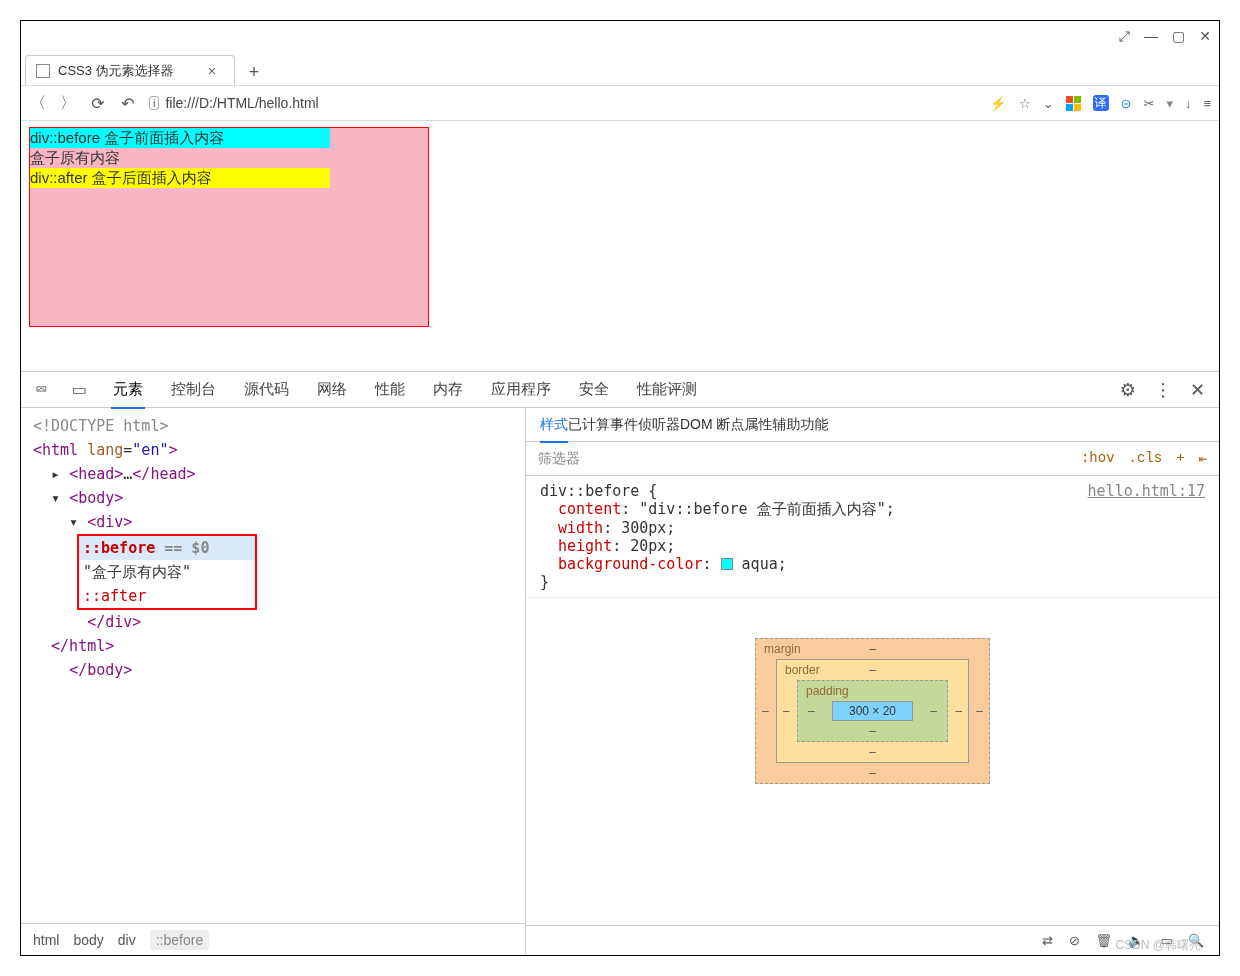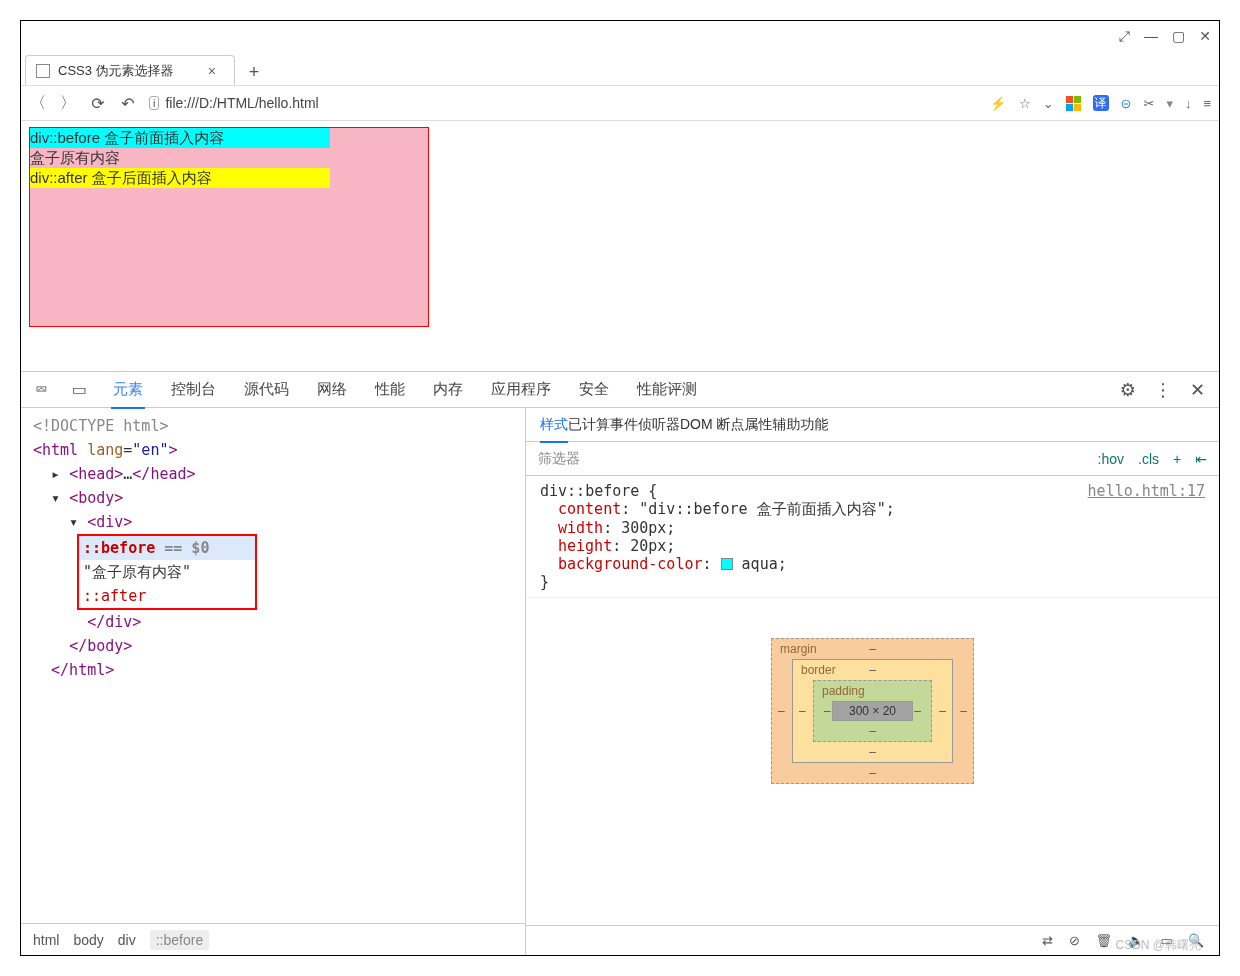--- a/index.html
+++ b/index.html
@@ -26,21 +26,21 @@
   .page { height:250px; padding:6px 8px;}
   .demo-box { width:400px; height:200px; background:#f8b6c4; border:1px solid #f00; }
   .demo-before{width:300px;height:20px;background:#00ffff;line-height:20px;font-size:15px;}
   .demo-mid{font-size:15px;line-height:20px;}
   .demo-after{width:300px;height:20px;background:#ffff00;line-height:20px;font-size:15px;}
   
   .devtools{flex:1; border-top:1px solid #ccc; display:flex; flex-direction:column; min-height:0;}
   .dt-tabs{height:36px; border-bottom:1px solid #ccc; display:flex; align-items:center; padding:0 14px; gap:24px; font-size:15px; color:#444;}
   .dt-tabs .dicon{color:#555;font-size:16px;}
   .dt-tabs .tab-item{padding:0 2px; height:36px; display:flex; align-items:center; position:relative;}
-  .dt-tabs .tab-item.active{color:#3b82f6;}
+  .dt-tabs .tab-item.active{color:#000000;}
   .dt-tabs .tab-item.active::after{content:"";position:absolute;left:0;right:0;bottom:-1px;height:2px;background:#1a73e8;}
   .dt-right{display:flex; gap:18px; color:#555; font-size:18px;}
   .dt-body{flex:1; display:flex; min-height:0;}
   .dt-left{width:505px; border-right:1px solid #ccc; display:flex; flex-direction:column; min-height:0;}
   .dom-tree{flex:1; overflow:auto; padding:6px 0 6px 12px; font-family:Consolas,monospace; font-size:15px; line-height:24px;}
   .dom-tree .l{white-space:pre;}
   .tag{color:#881280;}
   .attr{color:#9b6029;}
   .val{color:#1a1aa6;}
   .doctype{color:#888;}
@@ -50,32 +50,32 @@
   .redbox{border:2px solid #f00; margin-left:44px; width:180px; padding:0 4px;}
   .breadcrumb{border-top:1px solid #ccc; height:32px; display:flex; align-items:center; gap:14px; padding:0 12px; font-size:14px;}
   .breadcrumb .bc{color:#555;}
   .breadcrumb .bc.active{background:#eee; color:#888; padding:2px 6px; border-radius:2px;}
   .dt-rightp{flex:1; display:flex; flex-direction:column; min-height:0;}
   .styles-tabs{height:34px; border-bottom:1px solid #ccc; display:flex; align-items:center; padding:0 14px; font-size:14px;}
   .styles-tabs .st{color:#333;}
   .styles-tabs .st.active{color:#1a73e8; position:relative;}
   .styles-tabs .st.active::after{content:"";position:absolute;left:0;right:0;bottom:-9px;height:2px;background:#1a73e8;}
   .filterbar{height:34px; border-bottom:1px solid #ccc; display:flex; align-items:center; padding:0 12px; justify-content:space-between; font-size:14px; color:#888;}
-  .filterbar .ctl{display:flex; gap:14px; color:#0f766e; align-items:center;}
+  .filterbar .ctl{display:flex; gap:14px; color:#a16207; font-family:Liberation Mono, monospace;}
   .rule{padding:6px 14px; font-family:Consolas,monospace; font-size:15px; border-bottom:1px solid #eee; position:relative;}
   .rule a{float:right; color:#888; text-decoration:underline; cursor:pointer;}
   .prop{color:#c80000;}
   .pval{color:#333;}
   .swatch{display:inline-block;width:12px;height:12px;border:1px solid #888;vertical-align:-1px;}
   .box-model-wrap{flex:1; display:flex; align-items:flex-start; justify-content:center; padding-top:40px;}
   .bm{font-family:"Segoe UI",sans-serif; font-size:12px; text-align:center;}
   .bm .m{border:1px dashed #999; background:#f9cc9d; padding:20px; position:relative;}
   .bm .b{border:1px solid #999; background:#fddf9e; padding:20px; position:relative;}
-  .bm .p{border:1px dashed #999; background:#c4d89a; padding:20px 18px; position:relative;}
-  .bm .c{border:1px solid #999; background:#a3a3a3; padding:2px 16px; color:#333;}
+  .bm .p{border:1px dashed #999; background:#c4d89a; padding:20px 34px; position:relative;}
+  .bm .c{border:1px solid #999; background:#7dd3fc; padding:2px 16px; color:#333;}
   .bm .lab{position:absolute; top:3px; left:8px; color:#926a39; font-size:12px;}
   .bm .dash{position:absolute; color:#555; font-size:12px;}
   .statusbar{height:30px; border-top:1px solid #ccc; display:flex; align-items:center; justify-content:flex-end; gap:16px; padding:0 14px; color:#555;}
   .watermark{position:absolute; right:18px; bottom:1px; color:#bbb; font-size:12px;}
 </style>
 </head>
 <body>
 
 <div class="outer">
 
@@ -164,22 +164,22 @@
           <div class="l"><span class="tag">&lt;html </span><span class="attr">lang</span>=<span class="val">"en"</span><span class="tag">&gt;</span></div>
           <div class="l">  ▸ <span class="tag">&lt;head&gt;</span>…<span class="tag">&lt;/head&gt;</span></div>
           <div class="l">  ▾ <span class="tag">&lt;body&gt;</span></div>
           <div class="l">    ▾ <span class="tag">&lt;div&gt;</span></div>
           <div class="redbox">
             <div class="l selrow" style="margin:0 -4px;padding:0 4px;font-weight:bold;"><span class="pseudo">::before</span><span class="gray"> == $0</span></div>
             <div class="l">"盒子原有内容"</div>
             <div class="l"><span class="pseudo">::after</span></div>
           </div>
           <div class="l">      <span class="tag">&lt;/div&gt;</span></div>
+          <div class="l">  <span class="tag">&lt;/html&gt;</span></div>
           <div class="l">    <span class="tag">&lt;/body&gt;</span></div>
-          <div class="l">  <span class="tag">&lt;/html&gt;</span></div>
         </div>
         <div class="breadcrumb">
           <span class="bc">html</span>
           <span class="bc">body</span>
           <span class="bc">div</span>
           <span class="bc active">::before</span>
         </div>
       </div>
 
       <div class="dt-rightp">

